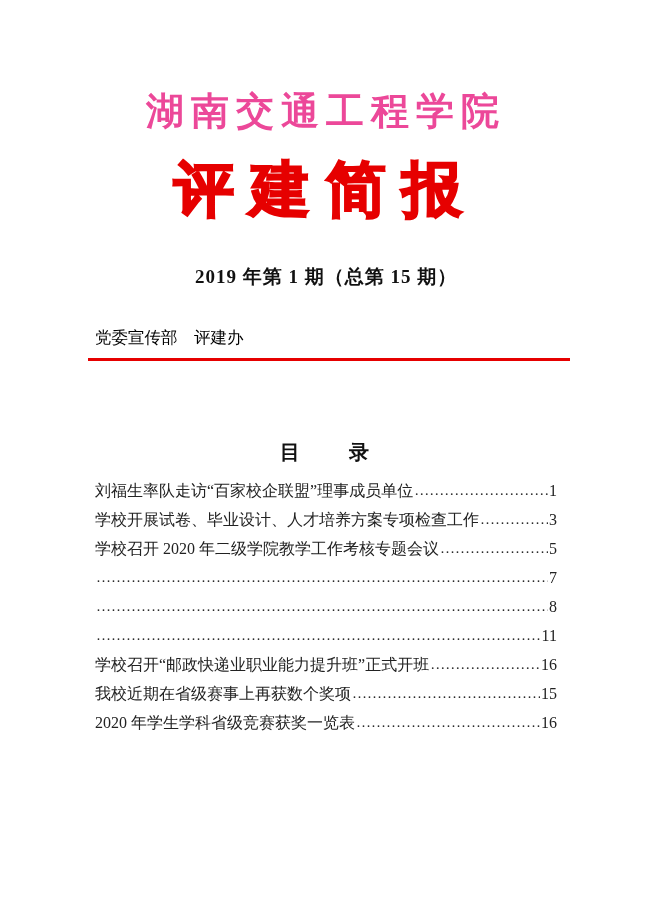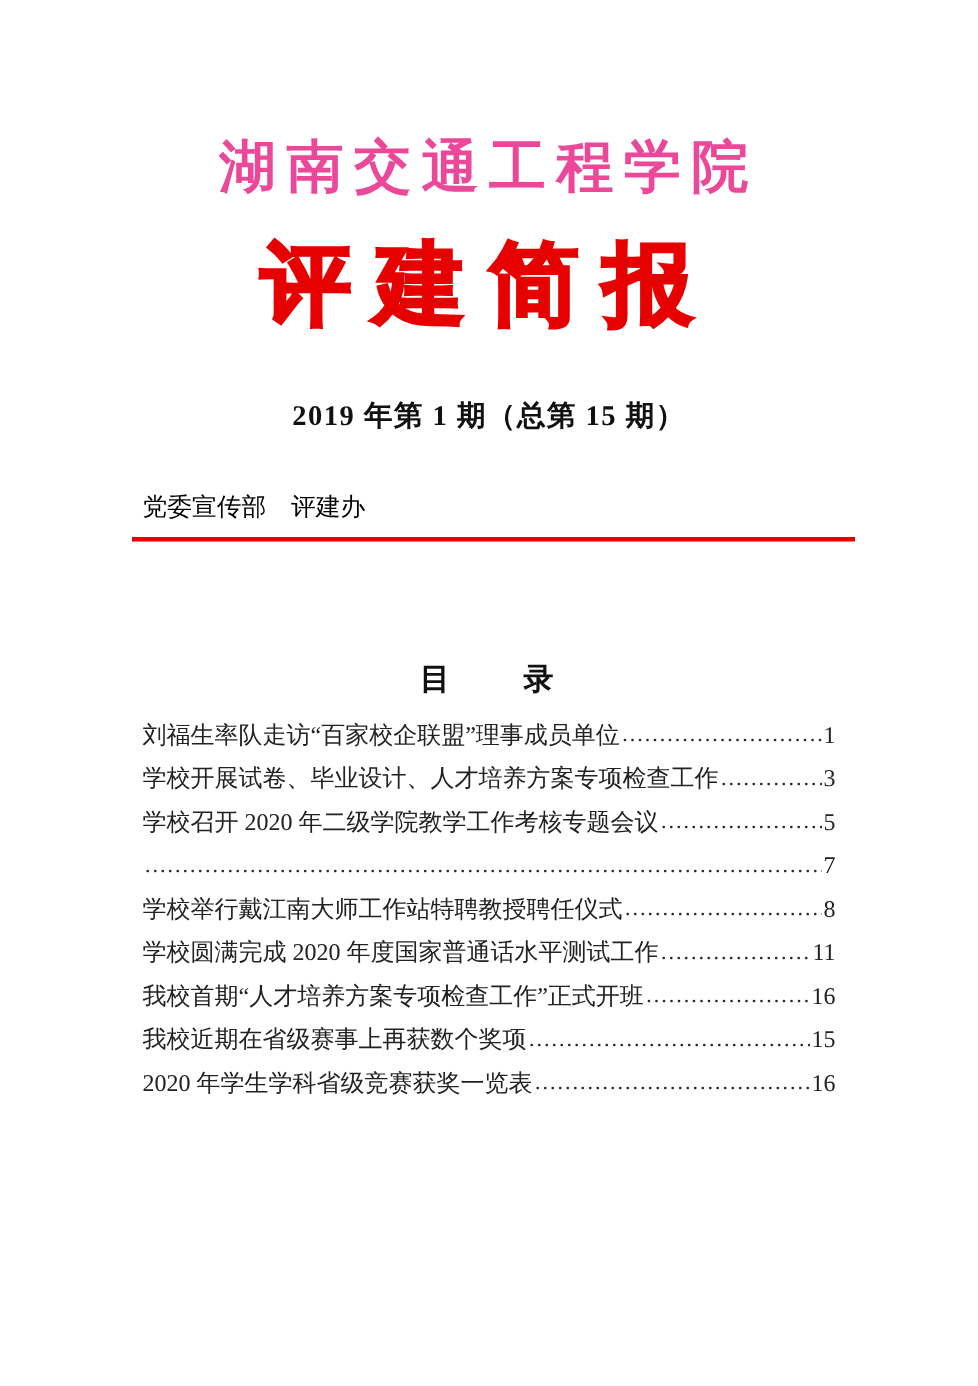--- a/index.html
+++ b/index.html
@@ -149,31 +149,29 @@
       <div class="toc-row">
         <span class="toc-title">学校召开 2020 年二级学院教学工作考核专题会议</span>
         <span class="toc-leader">………………………………………………………………………………………………………………………………………………………………</span>
         <span class="toc-page">5</span>
       </div>
       <div class="toc-row">
         <span class="toc-leader">………………………………………………………………………………………………………………………………………………………………</span>
         <span class="toc-page">7</span>
       </div>
       <div class="toc-row">
-        <span class="toc-title">学校举行戴江南大师工作站特聘教授聘任仪式</span>
         <span class="toc-leader">………………………………………………………………………………………………………………………………………………………………</span>
         <span class="toc-page">8</span>
       </div>
       <div class="toc-row">
-        <span class="toc-title">学校圆满完成 2020 年度国家普通话水平测试工作</span>
         <span class="toc-leader">………………………………………………………………………………………………………………………………………………………………</span>
         <span class="toc-page">11</span>
       </div>
       <div class="toc-row">
-        <span class="toc-title">我校首期“人才培养方案专项检查工作”正式开班</span>
+        <span class="toc-title">学校召开“邮政快递业职业能力提升班”正式开班</span>
         <span class="toc-leader">………………………………………………………………………………………………………………………………………………………………</span>
         <span class="toc-page">16</span>
       </div>
       <div class="toc-row">
         <span class="toc-title">我校近期在省级赛事上再获数个奖项</span>
         <span class="toc-leader">………………………………………………………………………………………………………………………………………………………………</span>
         <span class="toc-page">15</span>
       </div>
       <div class="toc-row">
         <span class="toc-title">2020 年学生学科省级竞赛获奖一览表</span>

